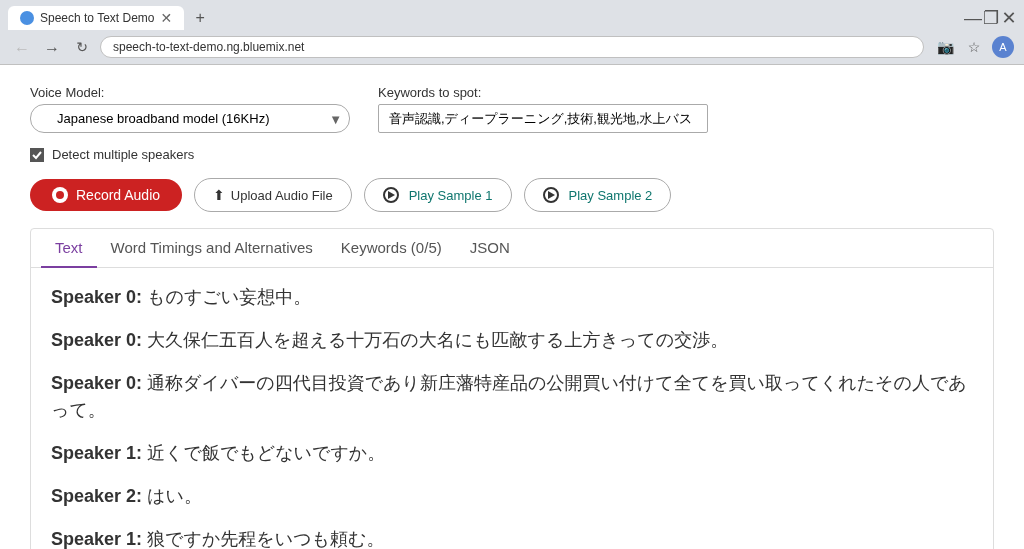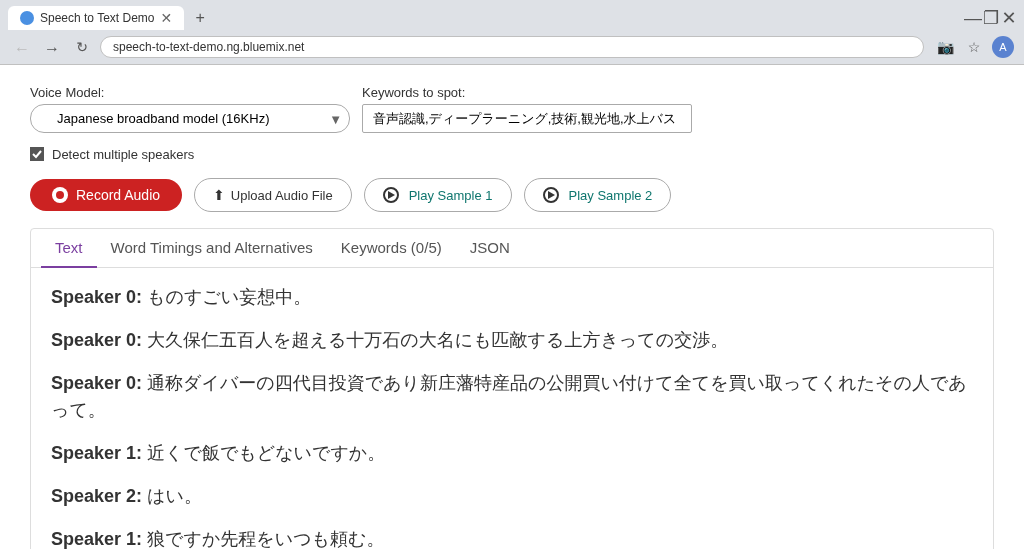--- a/index.html
+++ b/index.html
@@ -21,29 +21,29 @@
     .nav-arrow.disabled { color: #bbb; cursor: default; }
     .nav-reload { width: 24px; height: 24px; border: none; background: transparent; cursor: pointer; color: #555; font-size: 14px; display: flex; align-items: center; justify-content: center; }
     .address-bar { flex: 1; background: #fff; border: 1px solid #c0c0c0; border-radius: 12px; padding: 3px 12px; font-size: 12px; color: #333; }
     .nav-icons { display: flex; align-items: center; gap: 8px; margin-left: 6px; }
     .nav-icon { width: 20px; height: 20px; cursor: pointer; display: flex; align-items: center; justify-content: center; color: #555; font-size: 14px; }
     .avatar { width: 22px; height: 22px; border-radius: 50%; background: #5a82d0; display: flex; align-items: center; justify-content: center; color: white; font-size: 11px; }
 
     
     .page-content { background: #fff; padding: 20px 30px; min-height: 480px; }
 
-    .field-row { display: flex; gap: 12px; margin-bottom: 14px; }
+    .field-row { display: flex; gap: 28px; margin-bottom: 14px; }
     .field-group { display: flex; flex-direction: column; gap: 4px; }
     .field-label { font-size: 13px; color: #333; }
     .voice-select-wrapper { position: relative; }
     .voice-select { width: 320px; padding: 6px 26px; border: 1px solid #aaa; border-radius: 14px; font-size: 13px; background: #fff; appearance: none; cursor: pointer; }
     .select-arrow { position: absolute; right: 8px; top: 50%; transform: translateY(-50%); color: #666; pointer-events: none; }
     .keywords-input { width: 330px; padding: 6px 10px; border: 1px solid #aaa; border-radius: 2px; font-size: 13px; }
 
-    .checkbox-row { display: flex; gap: 8px; margin-bottom: 16px; }
+    .checkbox-row { display: flex; align-items: center; gap: 8px; margin-bottom: 16px; }
     .checkbox-box { width: 14px; height: 14px; background: #555; display: flex; align-items: center; justify-content: center; }
     .checkbox-box svg { width: 10px; height: 10px; }
     .checkbox-label { font-size: 13px; }
 
     .buttons-row { display: flex; align-items: center; gap: 12px; margin-bottom: 16px; }
 
     .btn-record { background: #cc2222; color: white; border: none; border-radius: 20px; padding: 8px 22px; font-size: 14px; cursor: pointer; display: flex; align-items: flex-start; gap: 8px; }
     .btn-record-icon { width: 16px; height: 16px; background: white; border-radius: 50%; display: flex; align-items: center; justify-content: center; }
     .btn-record-dot { width: 8px; height: 8px; background: #cc2222; border-radius: 50%; }
 

